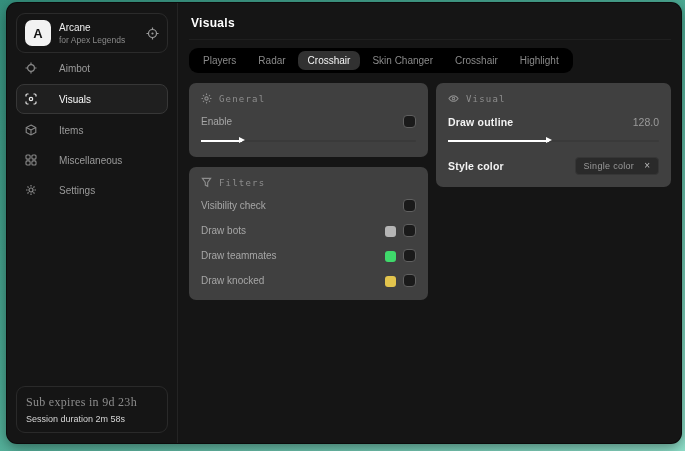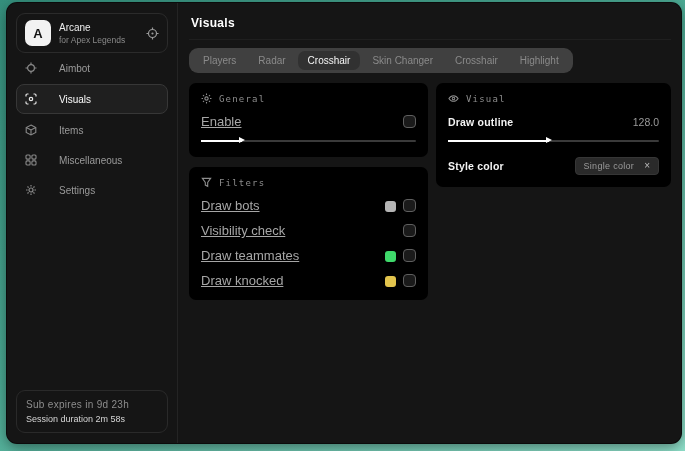--- a/index.html
+++ b/index.html
@@ -39,47 +39,47 @@
   .nav-item .nicon{display:flex;color:#8a8a8a;}
   .nav-item.selected{
     background:#1f1f1f;border:1px solid #373737;color:#fbfbfb;height:28px;
   }
   .nav-item.selected .nicon{color:#e8e8e8;}
   .side-spacer{flex:1;}
   .footer-card{
     border:1px solid #2a2a2a;border-radius:9px;padding:8px 9px;
     display:flex;flex-direction:column;gap:4px;
   }
-  .footer-line1{font-family:Liberation Sans, sans-serif;font-size:10px;color:#8d8d8d;letter-spacing:.3px;}
+  .footer-line1{font-family:Liberation Serif, serif;font-size:12px;color:#8d8d8d;letter-spacing:.3px;}
   .footer-line2{font-size:9px;color:#d6d6d6;}
   
   .main{flex:1;display:flex;flex-direction:column;background:#151515;padding:0 11px;box-sizing:border-box;}
   .main-header{
     padding:13px 2px 9px 2px;font-size:12px;font-weight:bold;color:#ffffff;
     border-bottom:1px solid #1f1f1f;letter-spacing:.3px;
   }
   .tabbar{
     margin-top:8px;align-self:flex-start;display:inline-flex;gap:2px;
-    background:#404040;border-radius:9px;padding:3px 4px;
+    background:#000000;border-radius:9px;padding:3px 4px;
   }
   .tab{
     padding:4px 10px;font-size:10px;color:#8a8a8a;border-radius:7px;cursor:pointer;white-space:nowrap;
   }
   .tab.selected{background:#313131;color:#f5f5f5;}
   .content{margin-top:10px;display:flex;gap:8px;align-items:flex-start;}
   .col-left{width:239px;display:flex;flex-direction:column;gap:10px;}
   .col-right{width:235px;display:flex;flex-direction:column;gap:10px;}
-  .panel{background:#000000;border-radius:7px;padding:10px 12px 12px 12px;box-sizing:border-box;}
+  .panel{background:#404040;border-radius:7px;padding:10px 12px 12px 12px;box-sizing:border-box;}
   .panel-title{
     display:flex;align-items:center;gap:7px;color:#8d8d8d;
     font-family:"DejaVu Sans Mono",monospace;font-size:9px;letter-spacing:1.2px;
   }
   .panel-title .picon{display:flex;color:#8d8d8d;}
   .row{display:flex;align-items:center;margin-top:10px;min-height:15px;}
-  .lbl-muted{font-size:13px;color:#a6a6a6;text-decoration:underline;}
+  .lbl-muted{font-size:10px;color:#a6a6a6;}
   .lbl-strong{font-size:10.5px;font-weight:bold;color:#f3f3f3;letter-spacing:.2px;}
   .row-right{margin-left:auto;display:flex;align-items:flex-end;gap:7px;}
   .value{font-size:10.5px;color:#9a9a9a;}
   .checkbox{
     width:13px;height:13px;border:1.5px solid #5f5f5f;border-radius:4px;background:#1a1a1a;
     box-sizing:border-box;cursor:pointer;
   }
   .swatch{width:11px;height:11px;border-radius:3px;cursor:pointer;}
   .slider{position:relative;height:9px;margin-top:7px;cursor:pointer;}
   .slider .track{position:absolute;left:0;right:0;top:4px;height:1.5px;background:#3a3a3a;border-radius:1px;}
@@ -242,29 +242,29 @@
         <div class="panel">
           <div class="panel-title">
             <span class="picon">
               <svg width="11" height="11" viewBox="0 0 12 12" fill="none" stroke="currentColor" stroke-width="1.2">
                 <path d="M1.5 1.5h9L7.3 5.8v4.3L4.7 8.8V5.8z"></path>
               </svg>
             </span>
             <span>Filters</span>
           </div>
           <div class="row">
+            <span class="lbl-muted">Visibility check</span>
+            <span class="row-right">
+              <span class="checkbox"></span>
+            </span>
+          </div>
+          <div class="row">
             <span class="lbl-muted">Draw bots</span>
             <span class="row-right">
               <span class="swatch" style="background-color: rgb(181, 181, 181);"></span>
-              <span class="checkbox"></span>
-            </span>
-          </div>
-          <div class="row">
-            <span class="lbl-muted">Visibility check</span>
-            <span class="row-right">
               <span class="checkbox"></span>
             </span>
           </div>
           <div class="row">
             <span class="lbl-muted">Draw teammates</span>
             <span class="row-right">
               <span class="swatch" style="background-color: rgb(63, 217, 107);"></span>
               <span class="checkbox"></span>
             </span>
           </div>

